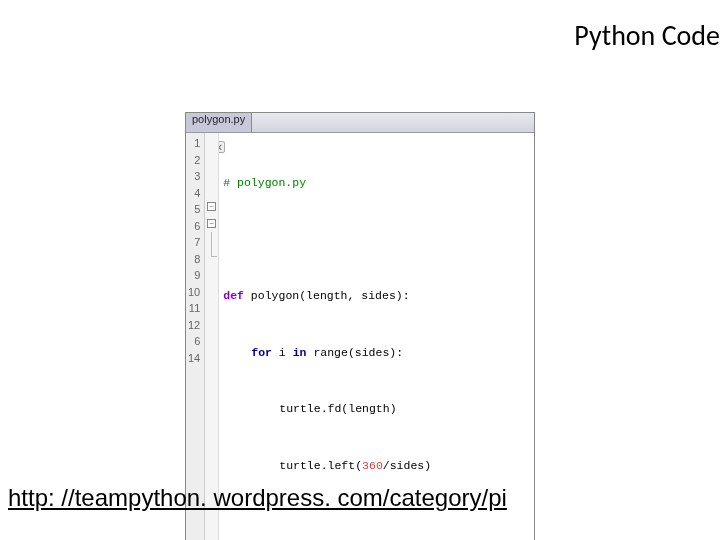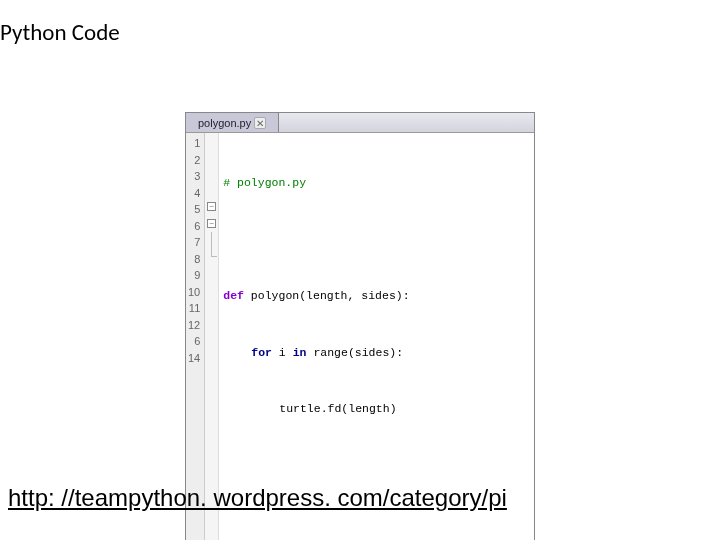--- a/index.html
+++ b/index.html
@@ -5,22 +5,22 @@
   * { box-sizing: border-box; }
   body {
     margin: 0;
     width: 720px;
     height: 540px;
     background: #fff;
     font-family: Calibri, Arial, sans-serif;
     position: relative;
   }
   .title {
-    text-align: left;
-    font-size: 23px;
+    text-align: right;
+    font-size: 28px;
     color: #000;
     margin-top: 18px;
     font-weight: 400;
   }
   .editor {
     position: absolute;
     left: 185px;
     top: 112px;
     width: 350px;
     border: 1px solid #888;
@@ -31,26 +31,27 @@
   .tabbar {
     background: linear-gradient(#e8e8f0, #d4d4dc);
     border-bottom: 1px solid #999;
     height: 20px;
     display: flex;
     align-items: stretch;
   }
   .tab {
     display: flex;
     align-items: center;
-    gap: 3px;
+    gap: 16px;
     background: #c8c8d8;
     border-right: 1px solid #888;
-    padding: 0 12px;
+    padding: 0 6px;
     font-size: 11px;
     color: #223;
+    flex-direction: column;
   }
   .tab-close {
     display: inline-block;
     width: 12px;
     height: 12px;
     line-height: 12px;
     text-align: center;
     font-size: 10px;
     color: #666;
     border: 1px solid #aaa;
@@ -180,20 +181,21 @@
         <div></div>
         <div></div>
         <div></div>
     </div>
     <div class="code">
       <div><span class="c-comment"># polygon.py</span></div>
       <div></div>
       <div><span class="c-def">def</span><span> polygon(length, sides):</span></div>
       <div class="i1"><span class="c-kw">for</span><span> i </span><span class="c-kw">in</span><span> range(sides):</span></div>
       <div class="i2"><span>turtle.fd(length)</span></div>
+      <div class="i2"><span>turtle.left(</span><span class="c-num">360</span><span>/sides)</span></div>
       
       
       
       
       
       
     </div>
   </div>
 </div>
 

